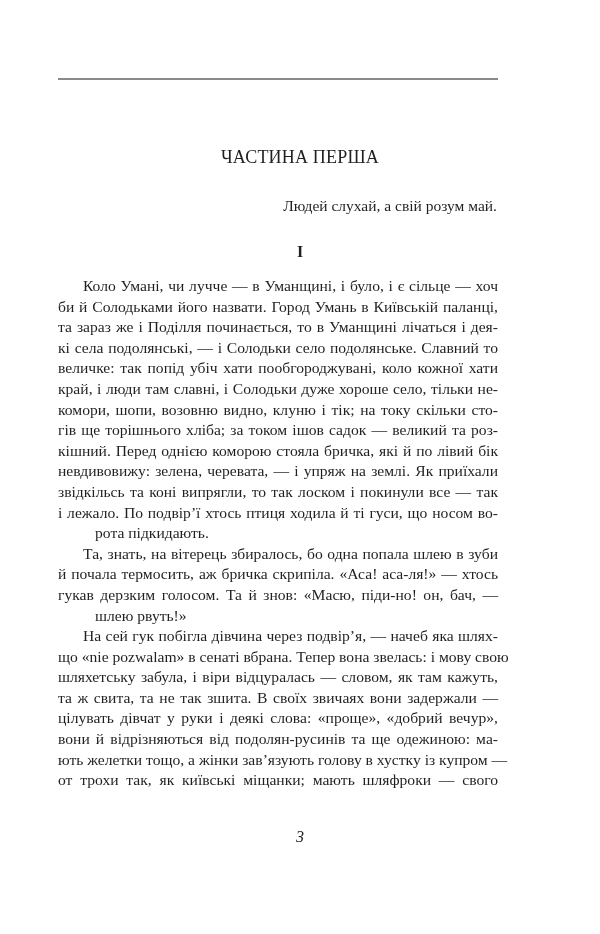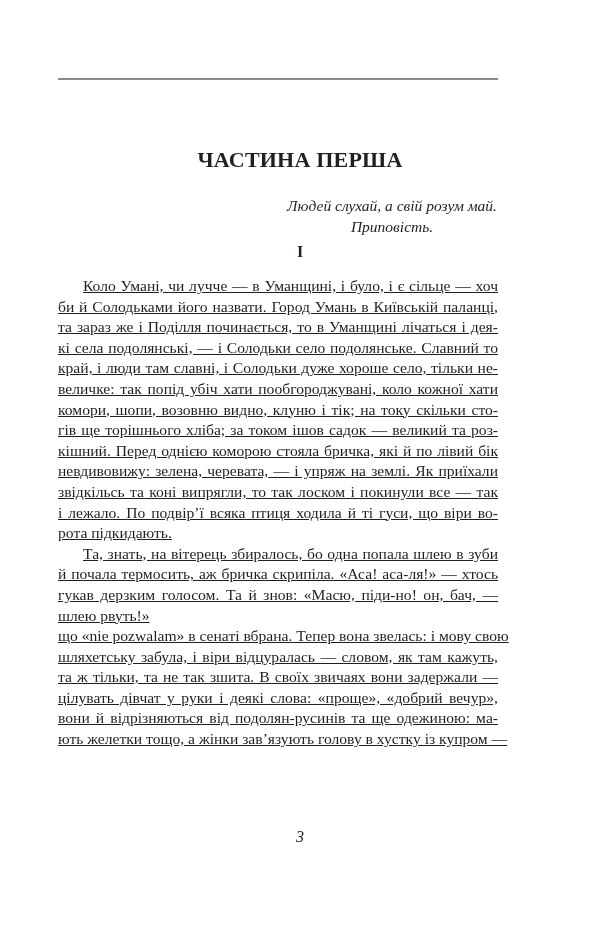--- a/index.html
+++ b/index.html
@@ -22,30 +22,29 @@
       width: 440px;
       height: 2px;
       background: #8a8a8a;
     }
     .part-title {
       position: absolute;
       left: 0;
       width: 600px;
       top: 147px;
       text-align: center;
-      font-weight: bold;
-      font-size: 22px;
+      font-weight: normal;
+      font-size: 18px;
       letter-spacing: 0.2px;
     }
     .epigraph {
       position: absolute;
       right: 103px;
       top: 195px;
-      text-align: center;
-      font-style: italic;
+      text-align: right;
       font-size: 15.5px;
       line-height: 21px;
     }
     .chapter-num {
       position: absolute;
       left: 0;
       width: 600px;
       top: 243px;
       text-align: center;
       font-weight: bold;
@@ -58,24 +57,24 @@
       width: 440px;
       font-size: 15.6px;
       line-height: 20.6px;
     }
     .line {
       display: block;
       text-align: justify;
       text-align-last: justify;
       white-space: nowrap;
       height: 20.6px;
-      text-decoration: underline;
     }
     .line.last {
       text-align-last: left;
+      margin-left: 37px;
     }
     .line.indent {
       padding-left: 25px;
     }
     .page-number {
       position: absolute;
       left: 0;
       width: 600px;
       top: 828px;
       text-align: center;
@@ -85,44 +84,45 @@
   </style>
 </head>
 <body>
 
 <div class="rule"></div>
 
 <div class="part-title">ЧАСТИНА ПЕРША</div>
 
 <div class="epigraph">
   <div>Людей слухай, а свій розум май.</div>
-  <div>Приповість.</div>
 </div>
 
 <div class="chapter-num">I</div>
 
 <div class="body-text">
   <span class="line indent">Коло Умані, чи лучче — в Уманщині, і було, і є сільце — хоч</span>
   <span class="line">би й Солодьками його назвати. Город Умань в Київській паланці,</span>
   <span class="line">та зараз же і Поділля починається, то в Уманщині лічаться і дея-</span>
   <span class="line">кі села подолянські, — і Солодьки село подолянське. Славний то</span>
+  <span class="line">величке: так попід убіч хати пообгороджувані, коло кожної хати</span>
   <span class="line">край, і люди там славні, і Солодьки дуже хороше село, тільки не-</span>
-  <span class="line">величке: так попід убіч хати пообгороджувані, коло кожної хати</span>
   <span class="line">комори, шопи, возовню видно, клуню і тік; на току скільки сто-</span>
   <span class="line">гів ще торішнього хліба; за током ішов садок — великий та роз-</span>
   <span class="line">кішний. Перед однією коморою стояла бричка, які й по лівий бік</span>
   <span class="line">невдивовижу: зелена, черевата, — і упряж на землі. Як приїхали</span>
   <span class="line">звідкільсь та коні випрягли, то так лоском і покинули все — так</span>
-  <span class="line">і лежало. По подвір’ї всяка птиця ходила й ті гуси, що віри во-</span>
+  <span class="line">і лежало. По подвір’ї хтось птиця ходила й ті гуси, що носом во-</span>
   <span class="line last">рота підкидають.</span>
   <span class="line indent">Та, знать, на вітерець збиралось, бо одна попала шлею в зуби</span>
   <span class="line">й почала термосить, аж бричка скрипіла. «Аса! аса-ля!» — хтось</span>
   <span class="line">гукав дерзким голосом. Та й знов: «Масю, піди-но! он, бач, —</span>
   <span class="line last">шлею рвуть!»</span>
+  <span class="line indent">На сей гук побігла дівчина через подвір’я, — начеб яка шлях-</span>
   <span class="line">що «nie pozwalam» в сенаті вбрана. Тепер вона звелась: і мову свою</span>
   <span class="line">шляхетську забула, і віри відцуралась — словом, як там кажуть,</span>
-  <span class="line">та ж тільки, та не так зшита. В своїх звичаях вони задержали —</span>
+  <span class="line">та ж свита, та не так зшита. В своїх звичаях вони задержали —</span>
   <span class="line">цілувать дівчат у руки і деякі слова: «проще», «добрий вечур»,</span>
   <span class="line">вони й відрізняються від подолян-русинів та ще одежиною: ма-</span>
   <span class="line">ють желетки тощо, а жінки зав’язують голову в хустку із купром —</span>
+  <span class="line">от трохи так, як київські міщанки; мають шляфроки — свого</span>
 </div>
 
 <div class="page-number">3</div>
 
 </body></html>

